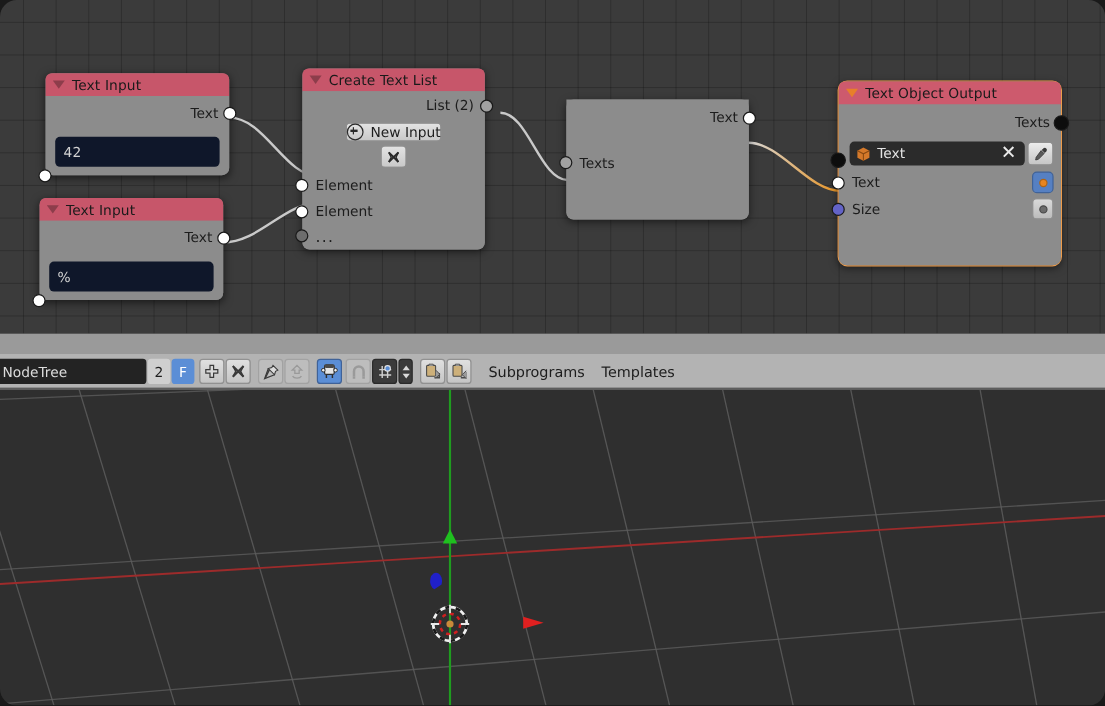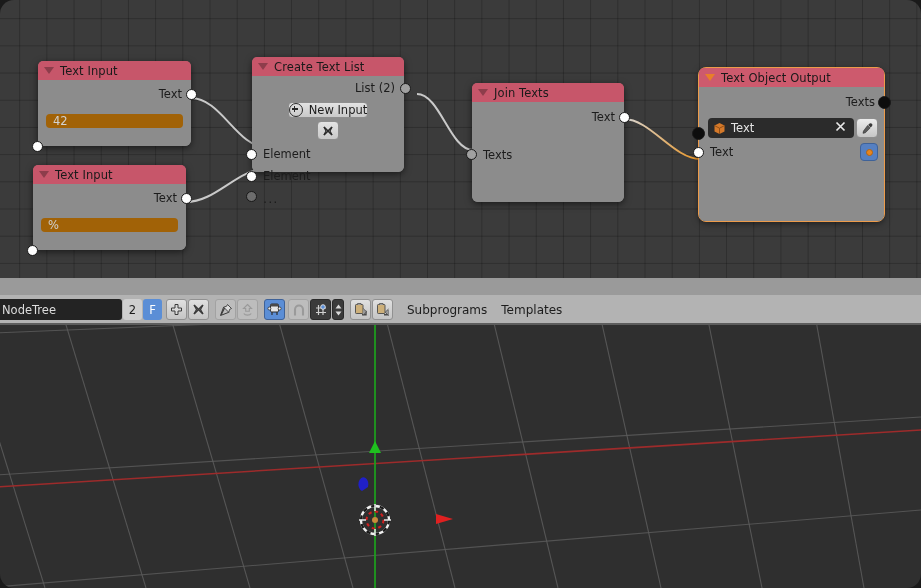--- a/index.html
+++ b/index.html
@@ -37,21 +37,21 @@
   .row-left{justify-content:flex-start;padding-left:11px;}
 
   .sock{position:absolute;width:11px;height:11px;border-radius:50%;
     border:1px solid #191919;box-sizing:border-box;}
   .sock.white{background:#ffffff;}
   .sock.grey{background:#a1a1a1;}
   .sock.black{background:#0d0d0d;}
   .sock.purple{background:#6363c7;}
   .sock.hollow{background:#6d6d6d;}
 
-  .txtfield{background:#a16207;border-radius:4px;height:14px;
+  .txtfield{background:#0f172a;border-radius:4px;height:25px;
     display:flex;align-items:center;padding:0 7px;color:#d2d2d2;font-size:11.5px;}
 
   .oprow{display:flex;align-items:center;gap:3px;padding:0 8px;}
   .opbtn{background:linear-gradient(#e3e3e3,#c9c9c9);border-radius:4px;height:19px;
     display:flex;align-items:center;justify-content:center;gap:6px;
     font-size:11.5px;color:#1c1c1c;border:1px solid #8e8e8e;box-sizing:border-box;}
   .opbtn.flex1{flex:1;}
   .opbtn.sq{width:22px;}
 
   .objfield{background:#2b2b2b;border-radius:4px;height:20px;display:flex;
@@ -143,21 +143,21 @@
         </div>
         <div class="sock white" style="left:-6px;top:61px;"></div>
       </div>
     </div>
 
     <div class="node" id="n3" style="left:252px;top:57px;width:152px;">
       <div class="node-head">
         <div class="tri"></div>
         <span class="node-title">Create Text List</span>
       </div>
-      <div class="node-body" style="height:96px;">
+      <div class="node-body" style="height:132px;">
         <div class="row row-right" style="height:24px;">
           <span class="row-label">List (2)</span>
           <div class="sock grey" style="right:-7px;top:7px;"></div>
         </div>
         <div class="oprow" style="margin-top:2px;flex-direction:column;">
           <div class="opbtn flex1">
             <span style="display:inline-block;width:12px;height:12px;border:1.2px solid #2a2a2a;border-radius:50%;position:relative;">
               <span style="position:absolute;left:2px;top:4.4px;width:6px;height:1.3px;background:#2a2a2a;"></span>
               <span style="position:absolute;left:4.4px;top:2px;width:1.3px;height:6px;background:#2a2a2a;"></span>
             </span>
@@ -179,24 +179,20 @@
           <div class="sock white" style="left:-6px;top:6px;"></div>
         </div>
         <div class="row row-left" style="height:22px;">
           <span class="row-label" style="font-size:13px;letter-spacing:1px;">...</span>
           <div class="sock hollow" style="left:-6px;top:4px;"></div>
         </div>
       </div>
     </div>
 
     <div class="node" id="n4" style="left:472px;top:83px;width:152px;">
-      <div class="node-head">
-        <div class="tri"></div>
-        <span class="node-title">Join Texts</span>
-      </div>
       <div class="node-body" style="height:100px;">
         <div class="row row-right" style="height:30px;">
           <span class="row-label">Text</span>
           <div class="sock white" style="right:-6px;top:10px;"></div>
         </div>
         <div class="row row-left" style="height:28px;margin-top:9px;">
           <span class="row-label">Texts</span>
           <div class="sock grey" style="left:-6px;top:8px;"></div>
         </div>
       </div>
@@ -239,20 +235,29 @@
         <div class="row" style="height:22px;padding:0 6px 0 11px;margin-top:3px;">
           <span class="row-label">Text</span>
           <div style="margin-left:auto;">
             <div class="togbtn on">
               <span class="dot-in"></span>
             </div>
           </div>
           <div class="sock white" style="left:-6px;top:6px;"></div>
         </div>
 
+        <div class="row" style="height:22px;padding:0 6px 0 11px;">
+          <span class="row-label">Size</span>
+          <div style="margin-left:auto;">
+            <div class="togbtn">
+              <span class="dot-in"></span>
+            </div>
+          </div>
+          <div class="sock purple" style="left:-6px;top:6px;"></div>
+        </div>
 
       </div>
     </div>
   </div>
 
   <div id="hsep"></div>
 
   <div id="header">
     <div class="h-name">NodeTree</div>
     <div class="h-users">2</div>

